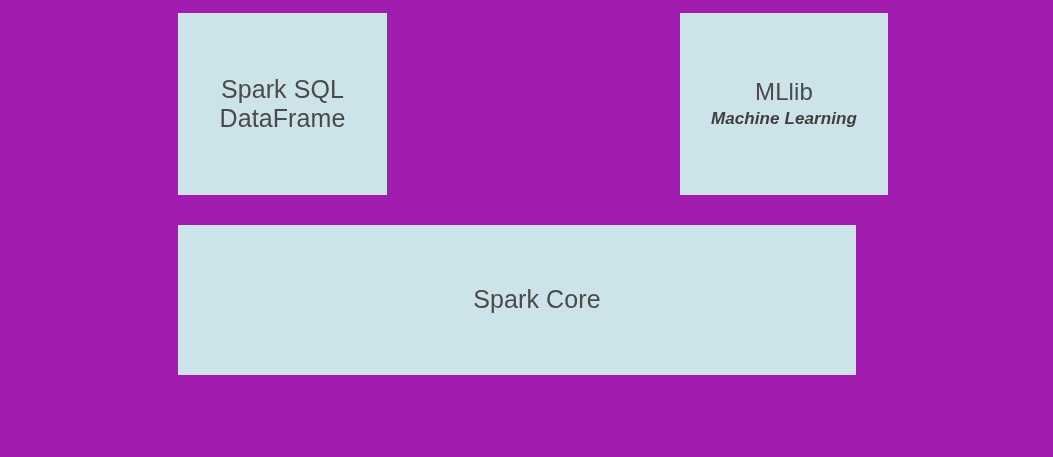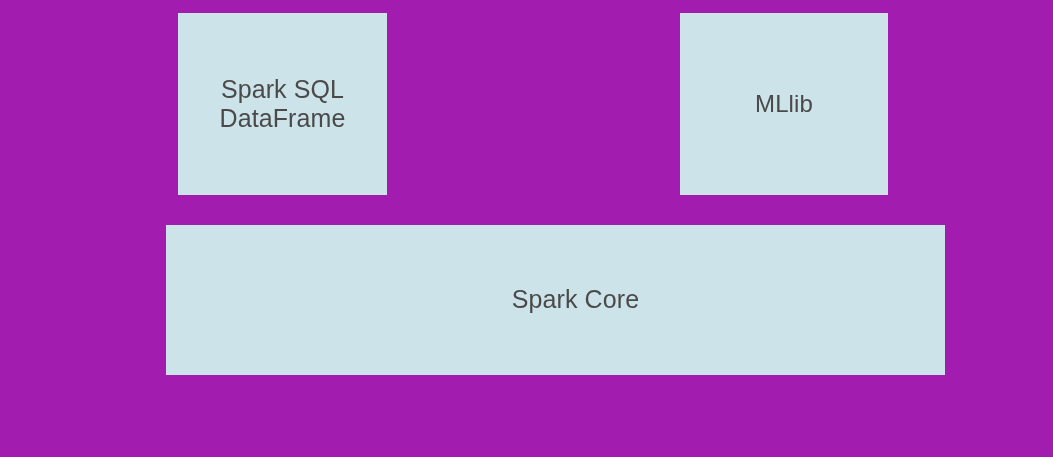--- a/index.html
+++ b/index.html
@@ -72,39 +72,40 @@
   #box-mllib {
     left: 648px;
     top: 13px;
     width: 208px;
     height: 182px;
     margin-left: 32px;
   }
 
   
   #box-spark-core {
-    left: 166px;
+    left: 178px;
     top: 225px;
-    width: 779px;
+    width: 678px;
     height: 150px;
     padding-left: 40px;
   }
 </style>
 </head>
 <body>
 
 <div class="diagram-canvas">
 
   <div class="stack-box" id="box-spark-sql">
     <div class="box-title">Spark SQL
 DataFrame</div>
   </div>
 
 
   <div class="stack-box" id="box-mllib">
     <div class="box-title compact">MLlib</div>
+    <div class="box-subtitle">Machine Learning</div>
   </div>
 
   <div class="stack-box" id="box-spark-core">
     <div class="box-title">Spark Core</div>
   </div>
 
 </div>
 
 </body></html>

